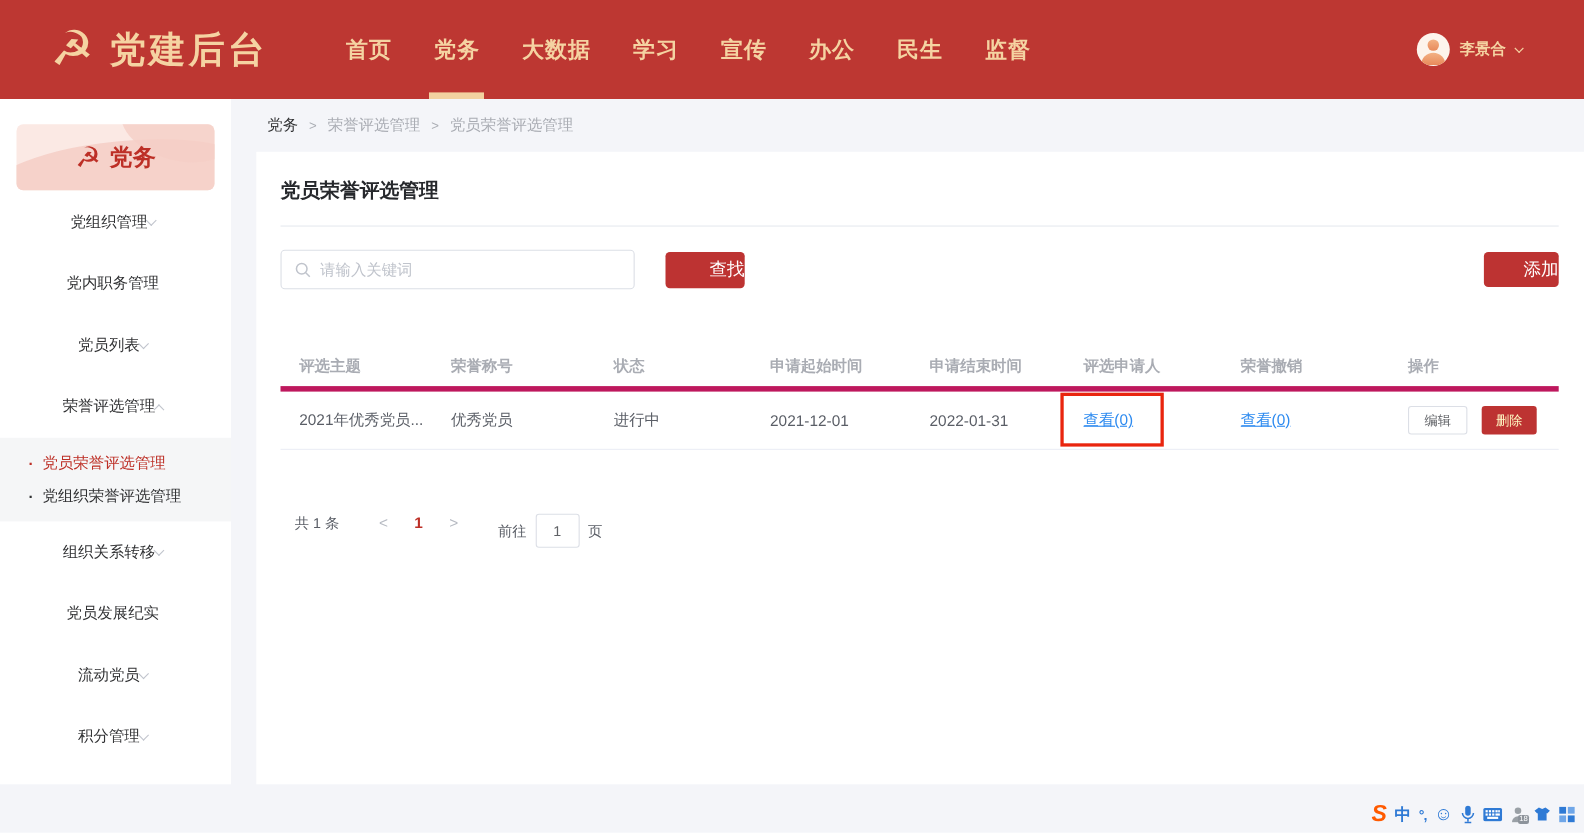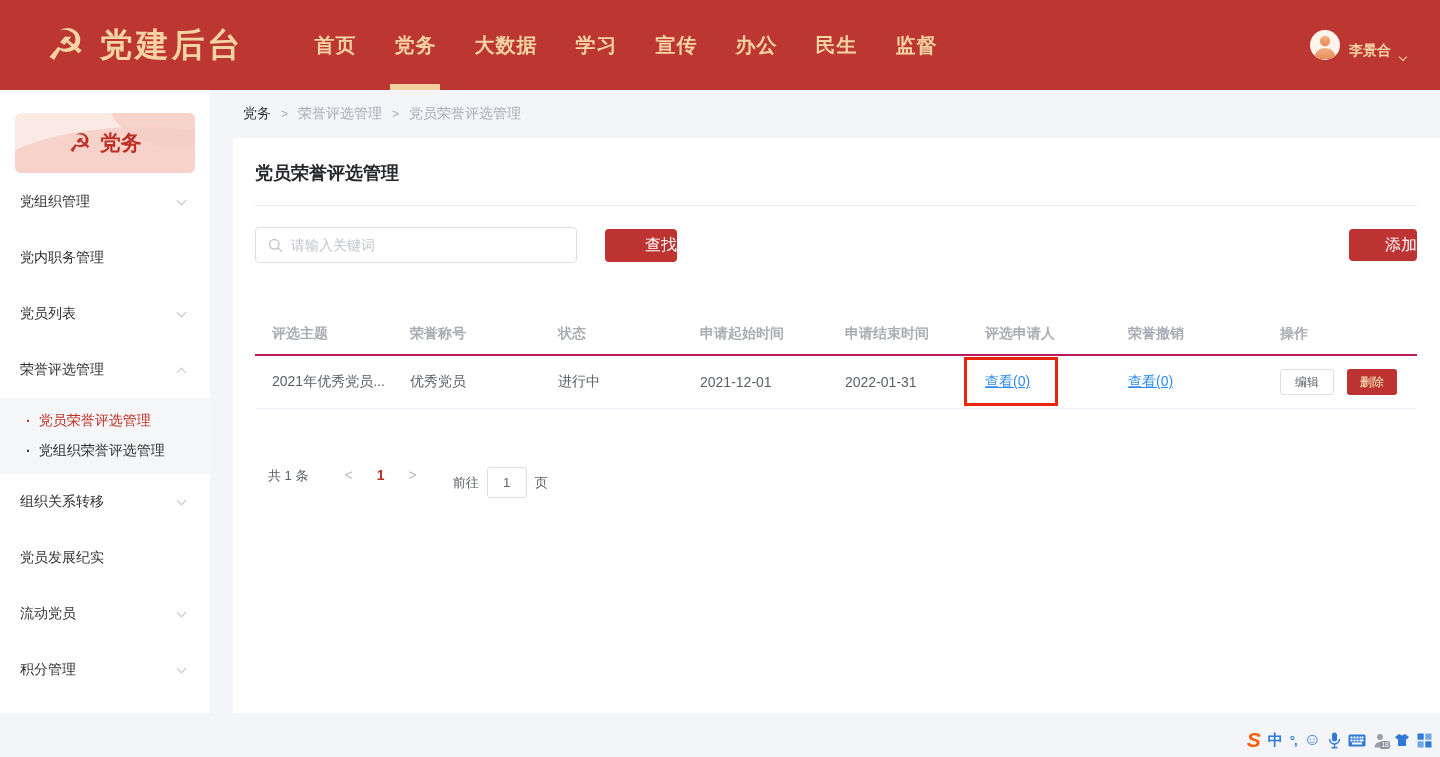--- a/index.html
+++ b/index.html
@@ -20,21 +20,21 @@
   .nav { display:flex; align-items:center; height:90px; margin-left:52px; }
   .nav-item {
     position:relative; height:90px; display:flex; align-items:center;
     padding:12px 19px; font-size:20px; font-weight:bold; color:#F5D3A2; cursor:pointer;
     letter-spacing:1px;
   }
   .nav-item.active::after {
     content:""; position:absolute; left:50%; transform:translateX(-50%);
     bottom:0; width:50px; height:6px; background:#F2D1A0;
   }
-  .user { margin-left:auto; display:flex; align-items:flex-end; gap:9px; padding-right:34px; cursor:pointer; }
+  .user { margin-left:auto; display:flex; align-items:center; gap:9px; padding-right:56px; cursor:pointer; }
   .avatar {
     width:30px; height:30px; border-radius:50%; background:#FDF4EC;
     display:flex; align-items:flex-end; justify-content:center; overflow:hidden;
   }
   .user-name { font-size:14px; color:#F5D3A2; font-weight:bold; }
   .chev { display:inline-block; width:7px; height:7px;
     border-right:1.5px solid #C0C4CC; border-bottom:1.5px solid #C0C4CC;
     transform:rotate(45deg); margin-top:-3px; }
   .chev.up { transform:rotate(-135deg); margin-top:4px; }
   .chev.cream { border-color:#F5D3A2; width:6px; height:6px; }
@@ -55,21 +55,21 @@
     transform:rotate(-9deg); opacity:.85;
   }
   .side-banner::after {
     content:""; position:absolute; right:-12%; top:-55%; width:60%; height:110%;
     background:#F5CEC5; border-radius:50%; transform:rotate(14deg); opacity:.8;
   }
   .side-banner .emblem { position:relative; z-index:1; font-size:26px; color:#BD2F26; }
   .side-banner .banner-title { position:relative; z-index:1; font-size:21px; font-weight:bold; color:#BD2F26; }
   .menu { margin-top:1px; }
   .menu-item {
-    height:56px; display:flex; align-items:center; justify-content:space-between;
+    height:56px; display:flex; align-items:center; justify-content:center;
     padding:0 25px 0 20px; font-size:14px; color:#303133; cursor:pointer;
   }
   .submenu { background:#F5F6F7; padding:8px 0; }
   .submenu-item {
     height:30px; display:flex; align-items:center; gap:8px;
     padding-left:26px; font-size:14px; color:#303133; cursor:pointer;
   }
   .submenu-item .dot { color:#303133; font-weight:bold; }
   .submenu-item.active, .submenu-item.active .dot { color:#BD2F26; }
 
@@ -106,21 +106,21 @@
   }
   .btn-find { width:72px; height:33px; margin-left:28px; }
   .btn-add  { width:68px; height:32px; margin-left:auto; }
 
   .table { margin-top:51px; }
   .t-row {
     display:grid;
     grid-template-columns:138px 148px 142px 145px 140px 143px 152px auto;
     padding-left:17px; align-items:center;
   }
-  .t-head { height:42px; border-bottom:2px solid #be185d; }
+  .t-head { height:42px; border-bottom:5px solid #be185d; }
   .t-head .t-cell { color:#A9ACB3; font-size:14px; font-weight:bold; }
   .t-body { height:53px; border-bottom:1px solid #EBEEF5; position:relative; }
   .t-cell { font-size:14px; color:#5A5E66; }
   .link { color:#2E8BF0; text-decoration:underline; cursor:pointer; font-size:14px; }
   .ops { display:flex; align-items:center; gap:13px; }
   .btn-edit {
     width:54px; height:26px; background:#fff; border:1px solid #DCDFE6; border-radius:3px;
     font-size:12px; color:#606266; font-family:inherit; cursor:pointer;
   }
   .btn-del {

